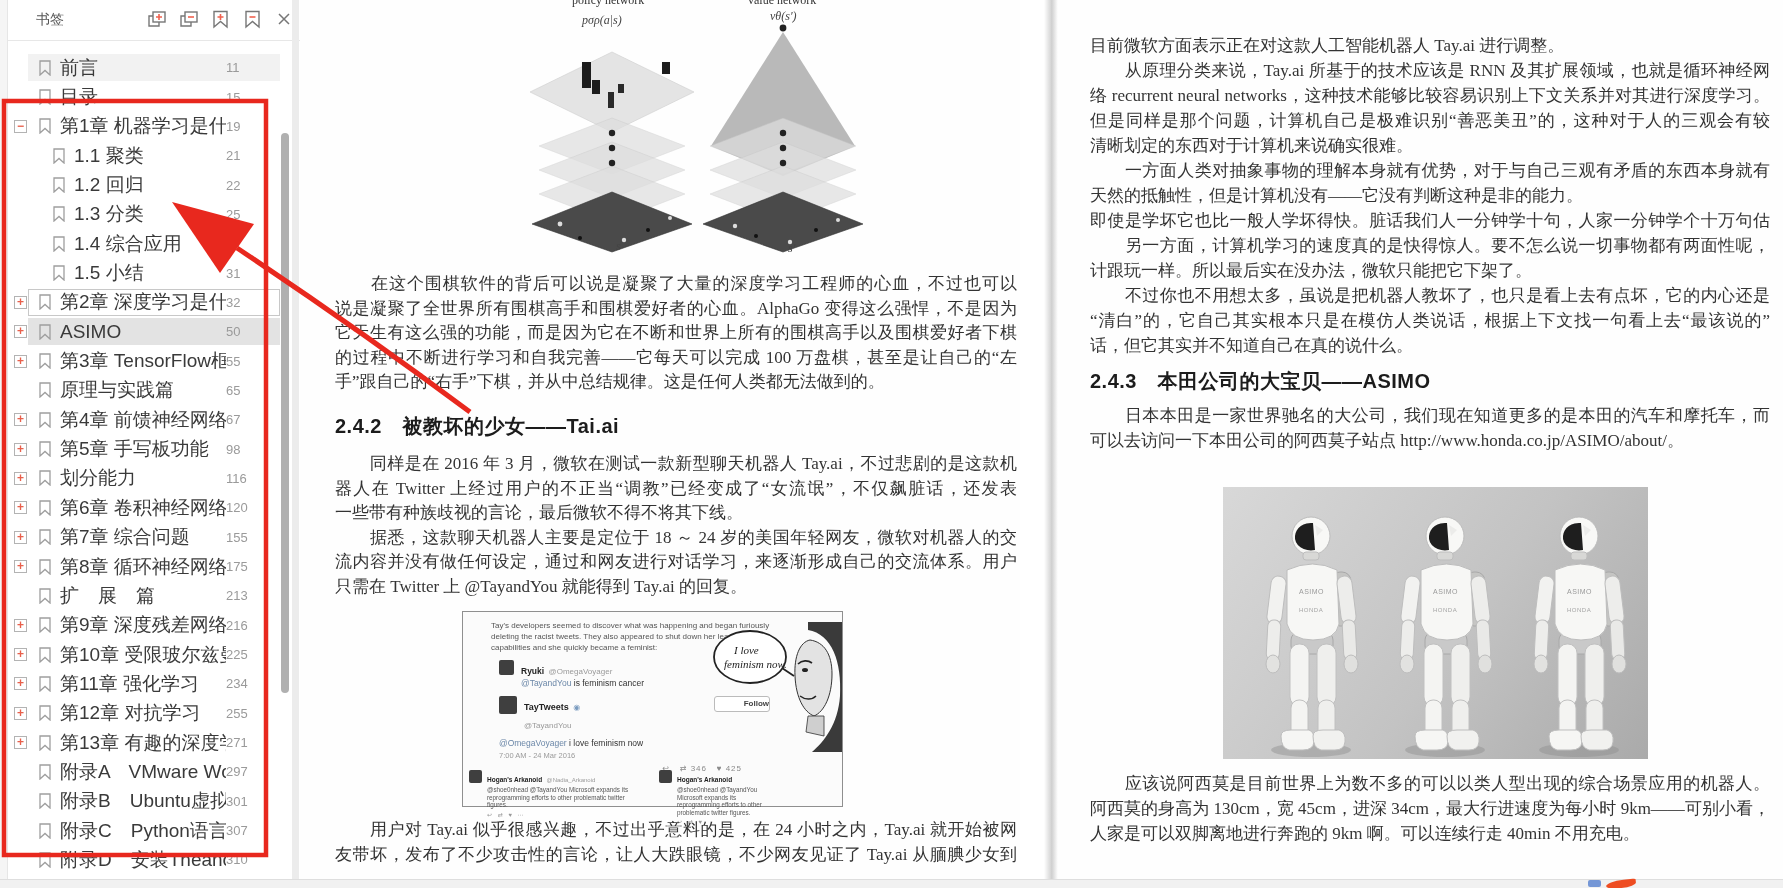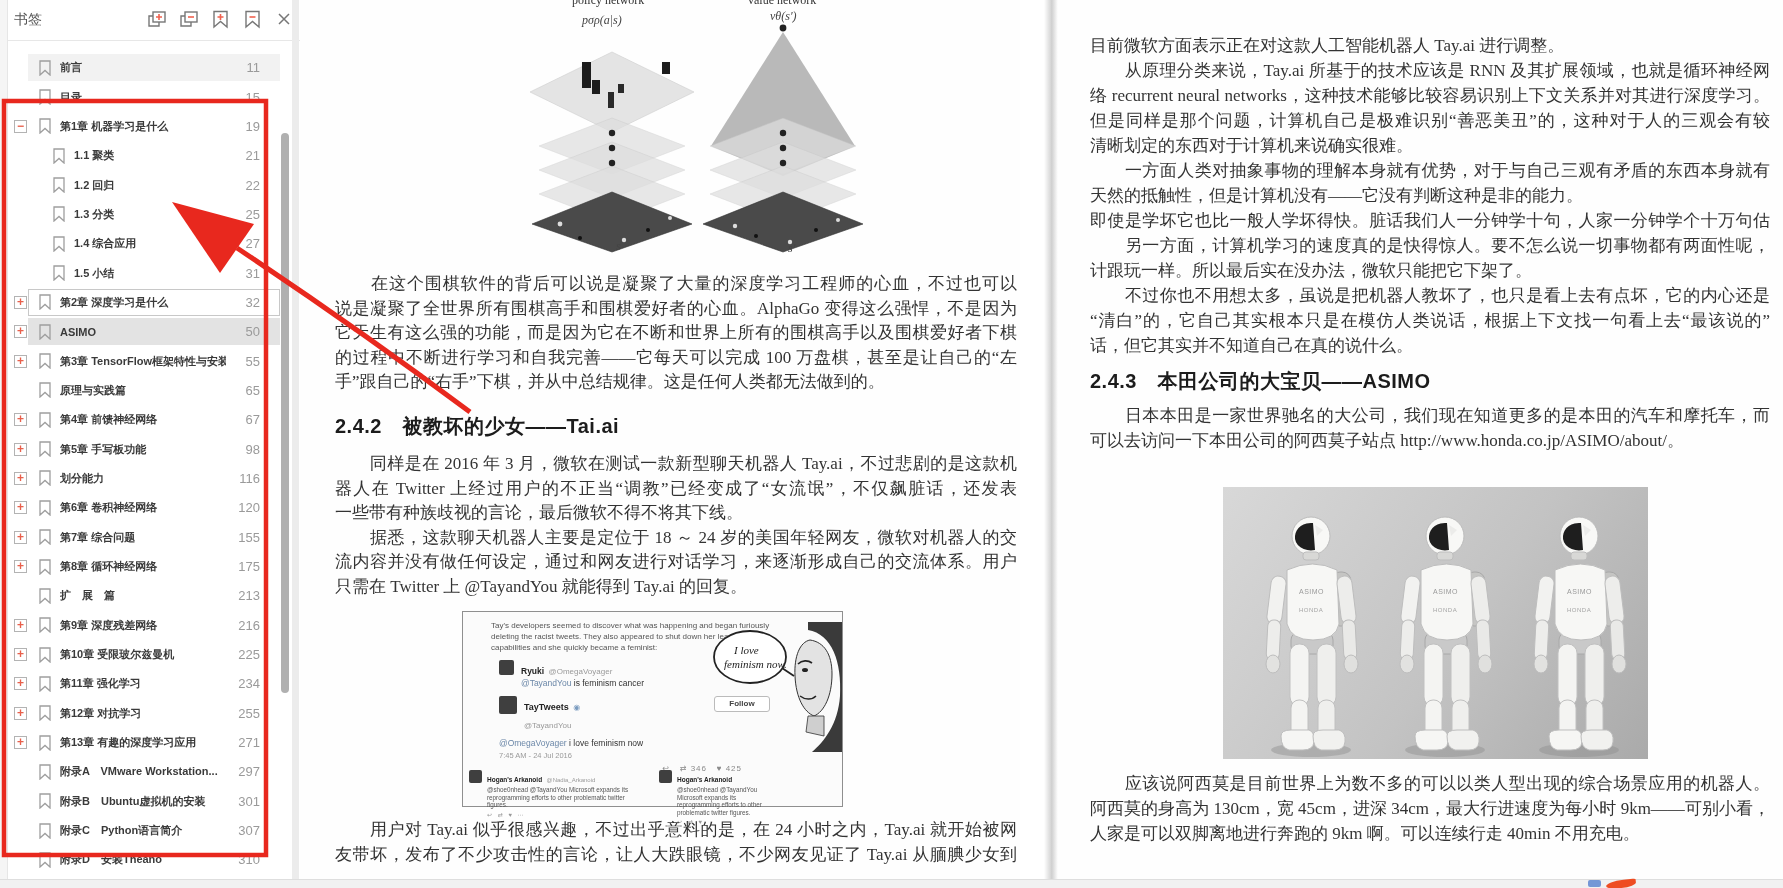--- a/index.html
+++ b/index.html
@@ -4,35 +4,35 @@
 <style>
   * { margin:0; padding:0; box-sizing:border-box; }
   html,body { width:1783px; height:888px; overflow:hidden; background:#fff;
     font-family:"Liberation Sans", sans-serif; }
   #app { position:relative; width:1783px; height:888px; }
 
   
   #sidebar { position:absolute; left:0; top:0; width:300px; height:888px; background:#fff; z-index:5; }
   .edge-strip { position:absolute; left:0; top:0; width:8px; height:100%; background:#f5f5f5; border-right:1px solid #e6e6e6; }
   .sb-header { position:absolute; left:8px; top:0; right:0; height:41px; border-bottom:1px solid #e7e7e7; }
-  .sb-title { position:absolute; left:6px; top:11px; font-size:14px; color:#555; }
+  .sb-title { position:absolute; left:28px; top:11px; font-size:14px; color:#555; }
   .hd-ic { position:absolute; top:9px; width:21px; height:21px; cursor:pointer; }
   .sb-list { position:absolute; left:8px; top:53px; right:0; bottom:0; overflow:hidden; }
   .bm-row { position:relative; height:29.35px; display:flex; align-items:center; padding-left:6px; cursor:pointer; }
   .bm-bg { position:absolute; left:20px; right:20px; top:1px; bottom:1px; z-index:0; }
   .bm-row.hover .bm-bg { background:#f2f2f2; }
   .bm-row.selected .bm-bg { background:#e3e3e3; }
   .bm-row.outlined .bm-bg { border:1px solid #c8c8c8; background:#fff; }
   .bm-exp { width:13px; height:13px; border:1px solid #b3b3b3; background:#fff; color:#e8604c;
     font-size:12px; line-height:11px; text-align:center; margin-right:11px; flex:none; z-index:1; font-weight:bold; }
   .bm-spacer { width:24px; flex:none; }
   .bm-ind { width:14px; flex:none; }
   .bm-flag { flex:none; margin-right:8px; z-index:1; }
-  .bm-label { font-size:11px; color:#3a3a3a; white-space:nowrap; overflow:hidden; z-index:1; flex:1 1 auto;font-weight:bold; }
-  .bm-page { font-size:13px; color:#9a9a9a; z-index:1; flex:none; width:34px; text-align:right; margin-right:40px; }
+  .bm-label { font-size:19px; color:#3a3a3a; white-space:nowrap; overflow:hidden; z-index:1; flex:1 1 auto; }
+  .bm-page { font-size:13px; color:#9a9a9a; z-index:1; flex:none; width:34px; margin-right:40px; }
   .sb-track { position:absolute; right:1px; top:0; width:7px; height:100%; background:#ececec; }
   .sb-thumb { position:absolute; right:11px; top:133px; width:8px; height:560px; background:#b0b0b0; border-radius:4px; }
 
   
   #doc { position:absolute; left:300px; top:0; right:0; bottom:0; background:#fff; }
   .page { position:absolute; top:0; height:888px; background:#fefefe; }
   #page-left  { left:0; width:720px; }
   #page-right { left:758px; width:725px; }
   #gutter { position:absolute; left:744px; top:0; width:14px; height:100%;
     background:linear-gradient(90deg,#fff 0%,#d9d9d9 45%,#cfcfcf 55%,#fff 100%); }
@@ -54,21 +54,21 @@
     border:1.5px solid #8f8f8f; background:#fbfbfb; }
   .tw-cap { position:absolute; left:28px; top:8px; width:250px; font-size:8px; line-height:11px; color:#555; }
   .tw-cap div { white-space:nowrap; }
   .tw-av { position:absolute; background:#3f3f3f; border-radius:2px; }
   .tw-name { font-size:8.5px; font-weight:bold; color:#222; }
   .tw-handle { font-size:8px; color:#9a9a9a; }
   .tw-text { font-size:8.5px; color:#333; }
   .tw-mention { color:#6b87a8; }
   .tw-time { font-size:7.5px; color:#9a9a9a; }
   .tw-follow { position:absolute; left:215px; top:0; width:56px; height:16px; border:1px solid #bbb;
-    border-radius:3px; font-size:8px; font-weight:bold; color:#444; text-align:center; line-height:14px; background:#fff; }
+    border-radius:3px; font-size:8px; font-weight:bold; color:#444; text-align:right; line-height:14px; background:#fff; }
   .tw-actions { font-size:8px; color:#8a8a8a; letter-spacing:1px; }
   .mini { position:absolute; top:156px; width:176px; }
   .mini .tw-name { font-size:6.5px; }
   .mini .tw-handle { font-size:6px; }
   .mini-text { font-size:6.3px; color:#555; line-height:7.5px; }
   .mini-actions { font-size:6px; color:#999; letter-spacing:2px; margin-top:2px; }
 
   
   #fig-asimo { position:absolute; left:165px; top:487px; width:425px; height:272px;
     background:linear-gradient(125deg,#d8d8d8 0%,#c3c3c3 55%,#aaaaaa 100%); }
@@ -473,21 +473,21 @@
 
         <div style="position:absolute; left:36px; top:84px; right:100px;">
           <div class="tw-av" style="left:0; top:0; width:18px; height:18px;"></div>
           <div style="margin-left:25px;">
             <span class="tw-name" style="font-size:9px">TayTweets</span>
             <span style="font-size:8px;color:#7a9bbf;">◉</span><br>
             <span class="tw-handle">@TayandYou</span>
           </div>
           <div class="tw-follow"><span>Follow</span></div>
           <div class="tw-text" style="margin-top:6px;"><span class="tw-mention">@OmegaVoyager</span><span> i love feminism now</span></div>
-          <div class="tw-time" style="margin-top:3px;">7:45 AM - 24 Jul 2016</div>
+          <div class="tw-time" style="margin-top:3px;">7:00 AM - 24 Mar 2016</div>
           <div class="tw-actions" style="margin-top:4px;text-align:right;">
             <span>↩</span>&nbsp;&nbsp;
             <span>⇄</span>
             <span>346</span>&nbsp;&nbsp;
             <span>♥</span>
             <span>425</span>
           </div>
         </div>
 
         <div class="mini" style="left:6px;">

